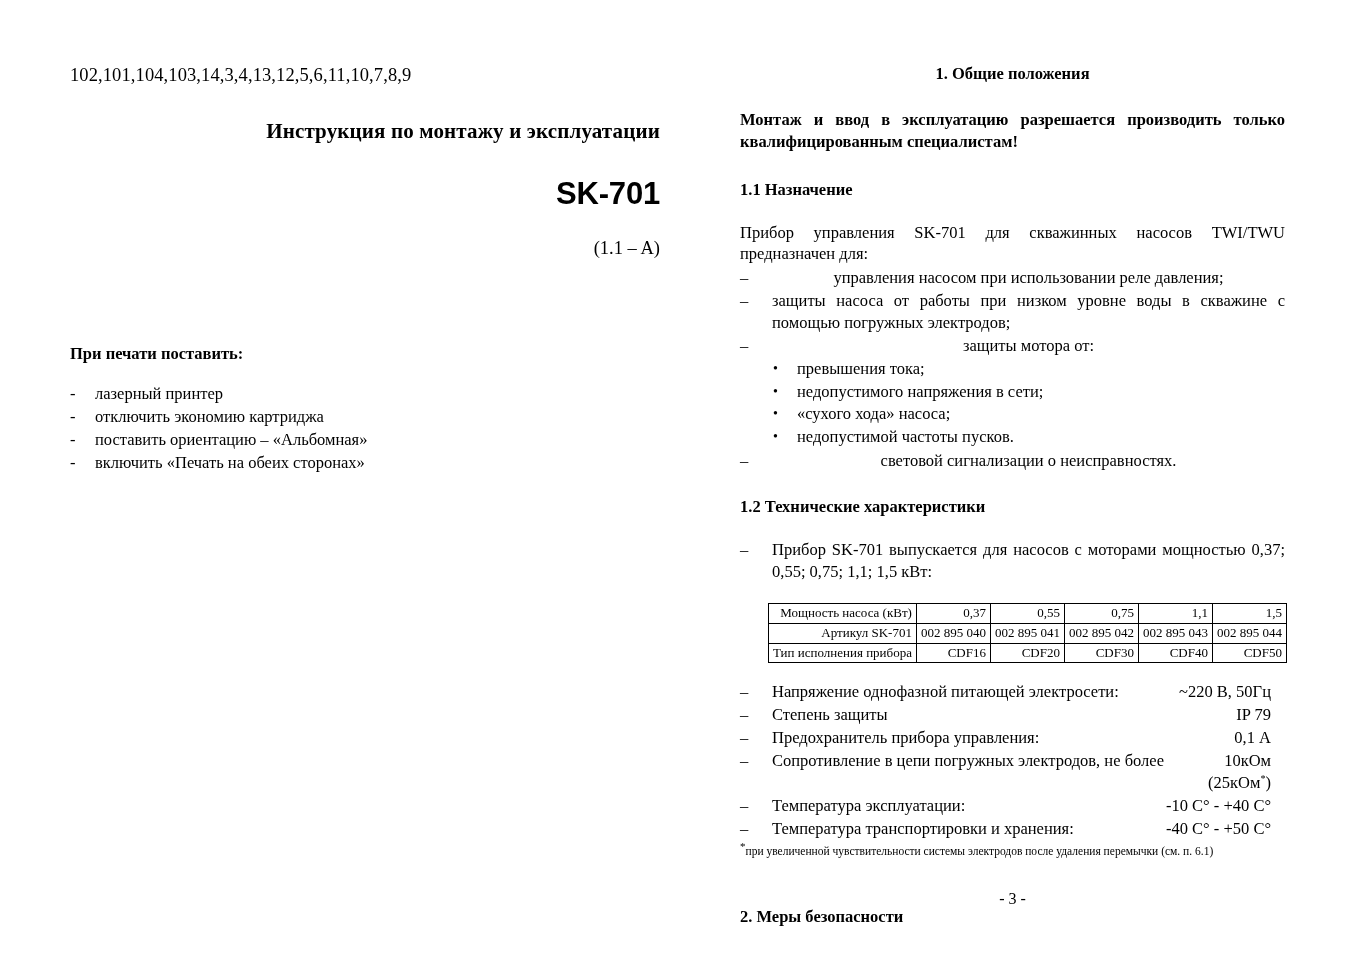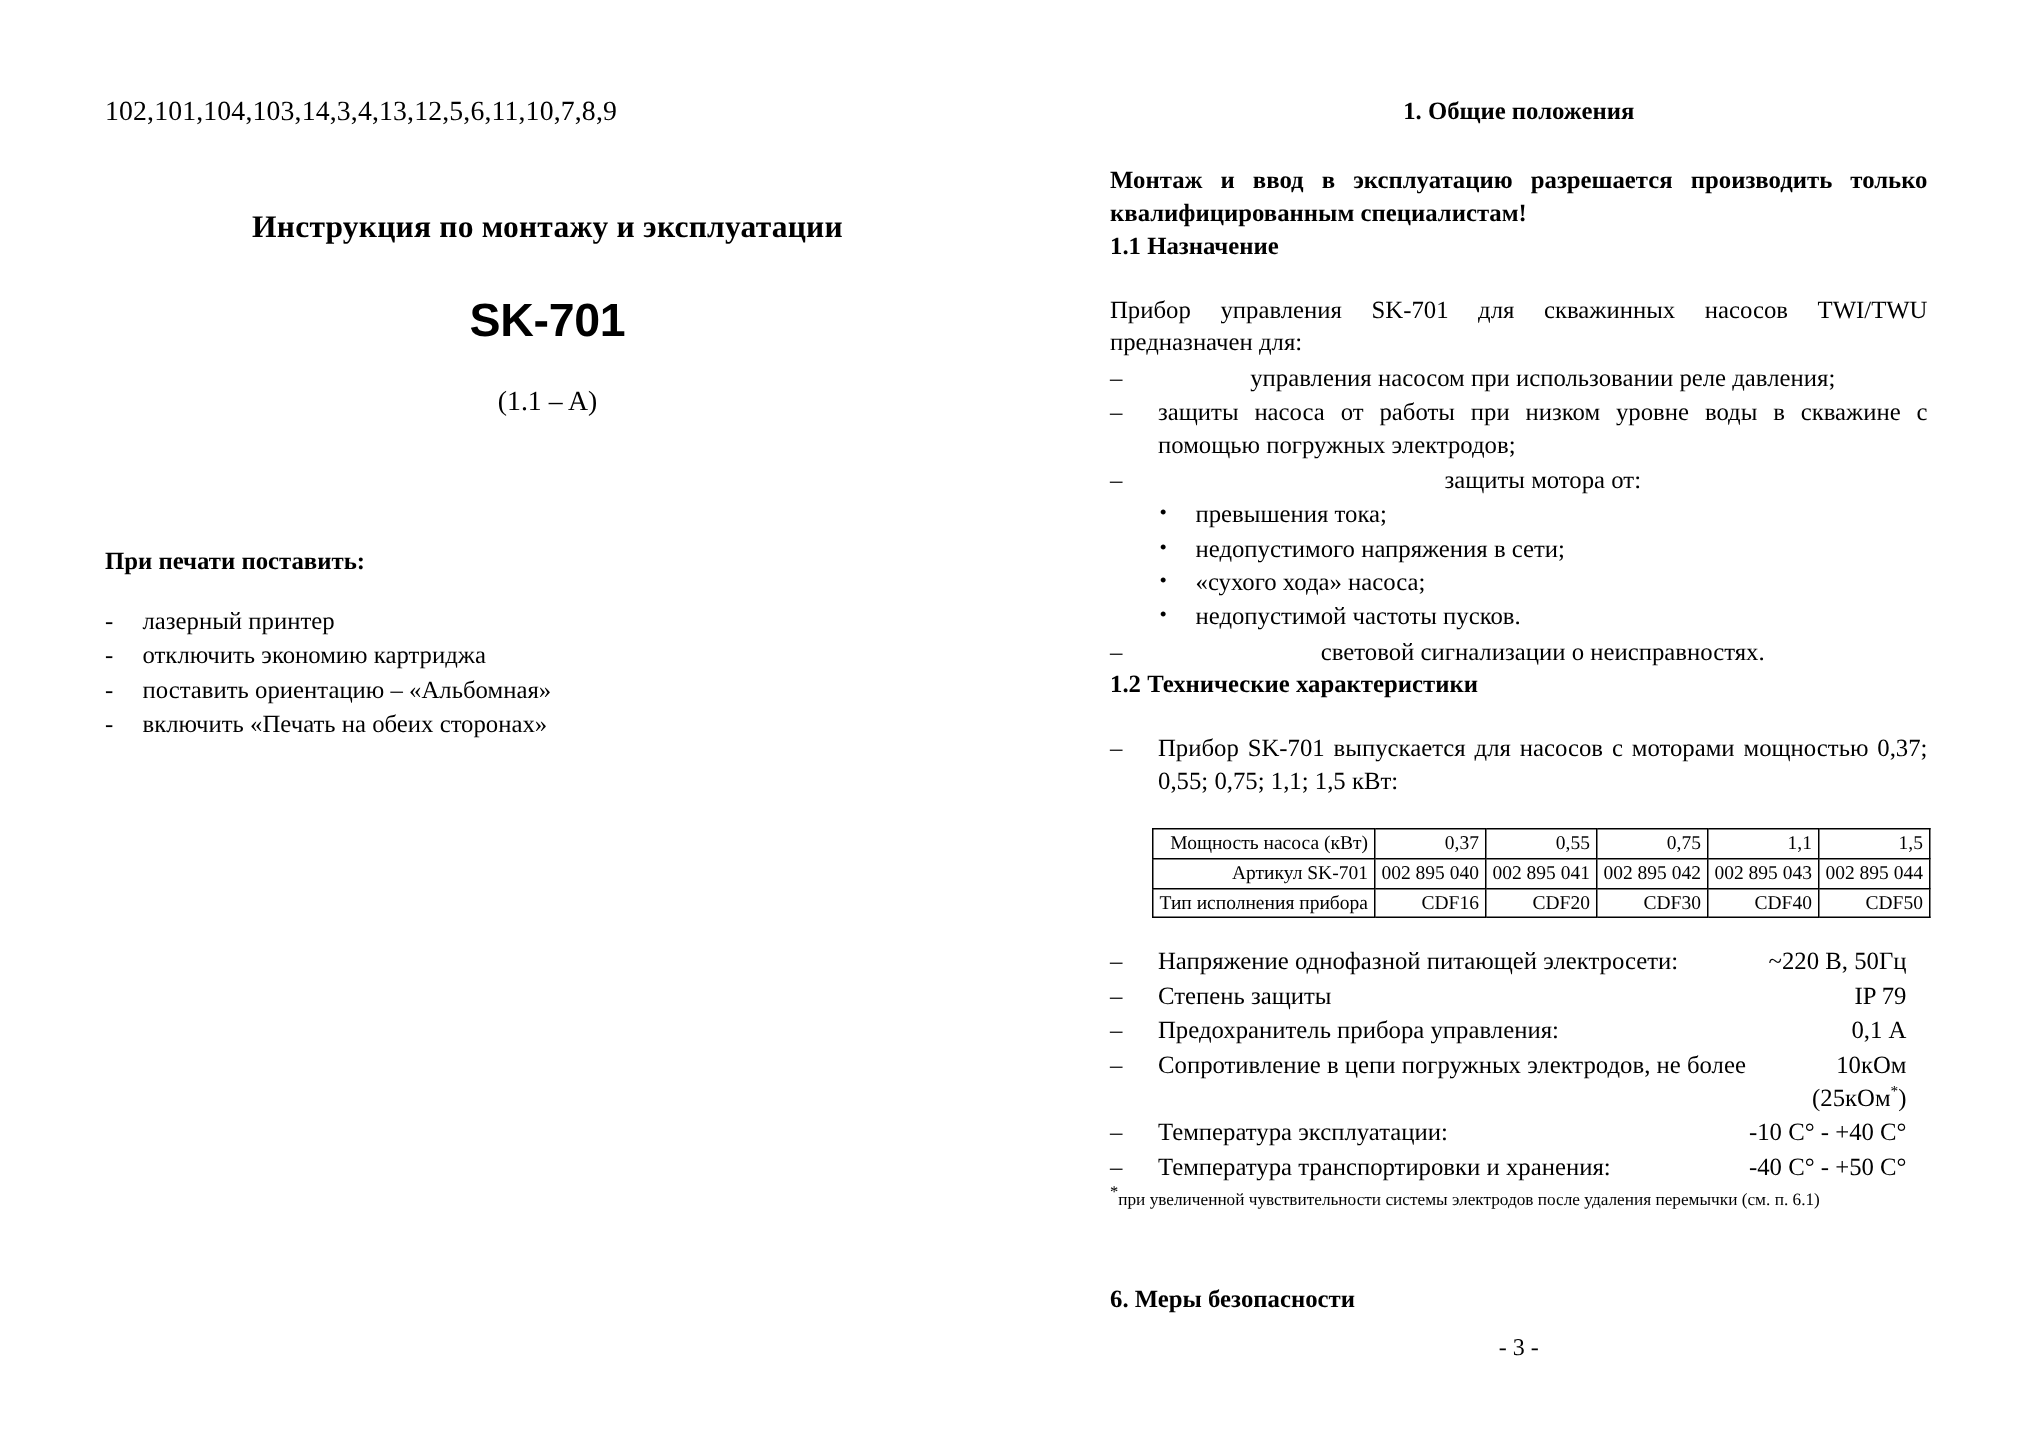--- a/index.html
+++ b/index.html
@@ -21,22 +21,22 @@
     top: 64px;
     width: 600px;
   }
   .doc-codes {
     font-size: 18.5px;
     line-height: 1.25;
     letter-spacing: 0.1px;
     white-space: nowrap;
   }
   .cover-block {
-    margin-top: 52px;
-    text-align: center;
+    margin-top: 32px;
+    text-align: right;
     width: 590px;
   }
   .cover-title {
     font-size: 21px;
     font-weight: bold;
     letter-spacing: 0.15px;
   }
   .cover-model {
     font-family: "Liberation Sans", "DejaVu Sans", sans-serif;
     font-size: 31px;
@@ -83,20 +83,21 @@
   .para-bold {
     font-size: 16.5px;
     font-weight: bold;
     text-align: justify;
     line-height: 1.35;
     margin-top: 25px;
   }
   .sub-head {
     font-size: 16.5px;
     font-weight: bold;
+    margin-top: 26px;
   }
   .para {
     font-size: 16.5px;
     text-align: justify;
     line-height: 1.33;
     margin-top: 22px;
   }
 
   
   .dash-list { margin-top: 2px; }
@@ -367,19 +368,19 @@
     <div class="param-row">
       <span class="param-mark">–</span>
       <span class="param-label">Температура транспортировки и хранения:</span>
       <span class="param-value">-40 C° - +50 C°</span>
     </div>
 
   </div>
 
   <div class="footnote"><span class="fn-star">*</span><span>при увеличенной чувствительности системы электродов после удаления перемычки (см. п. 6.1)</span></div>
 
-  <div class="sec2-title">6. Меры безопасности</div>
+  <div class="sec2-title">2. Меры безопасности</div>
 
 </div>
 
 <div class="page-footer">
   <span>- 3 -</span>
 </div>
 
 </body></html>

